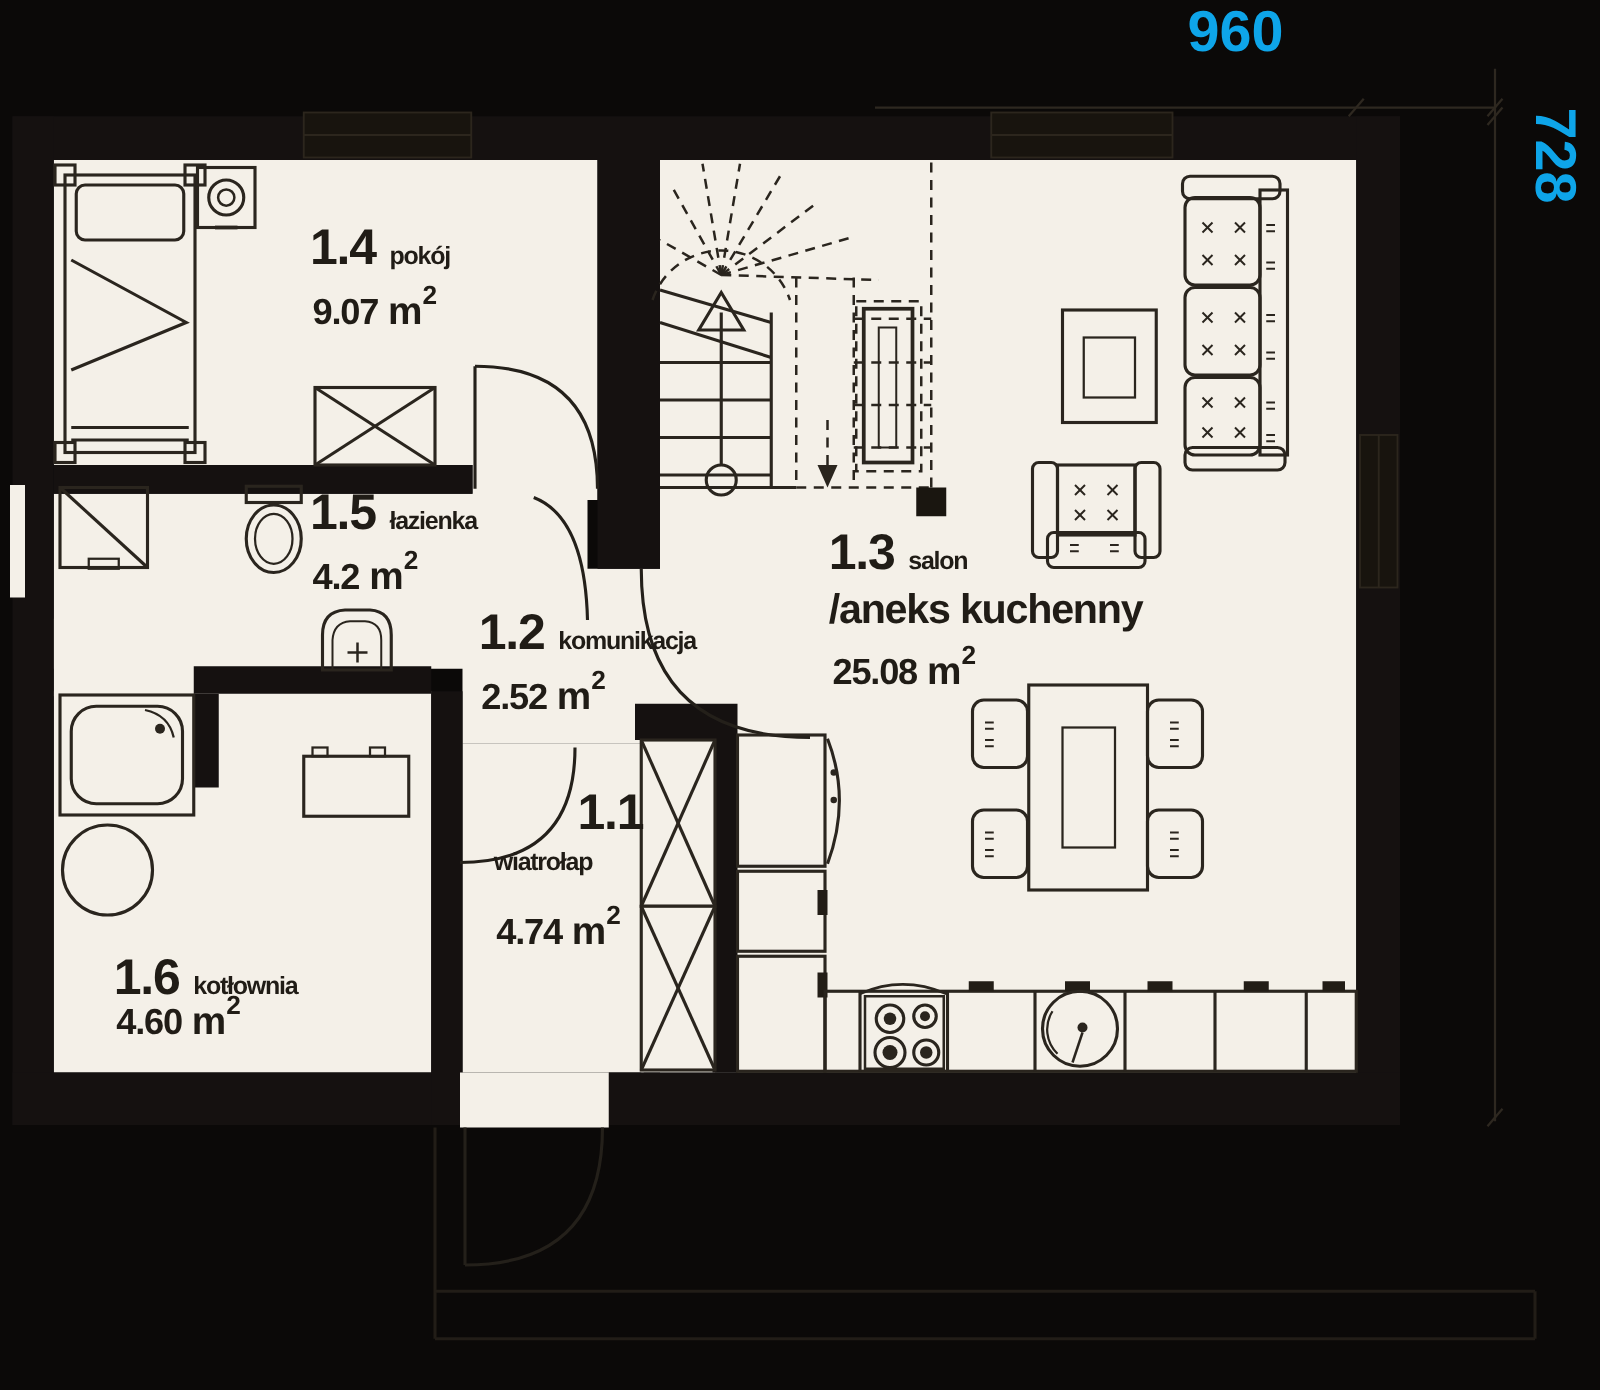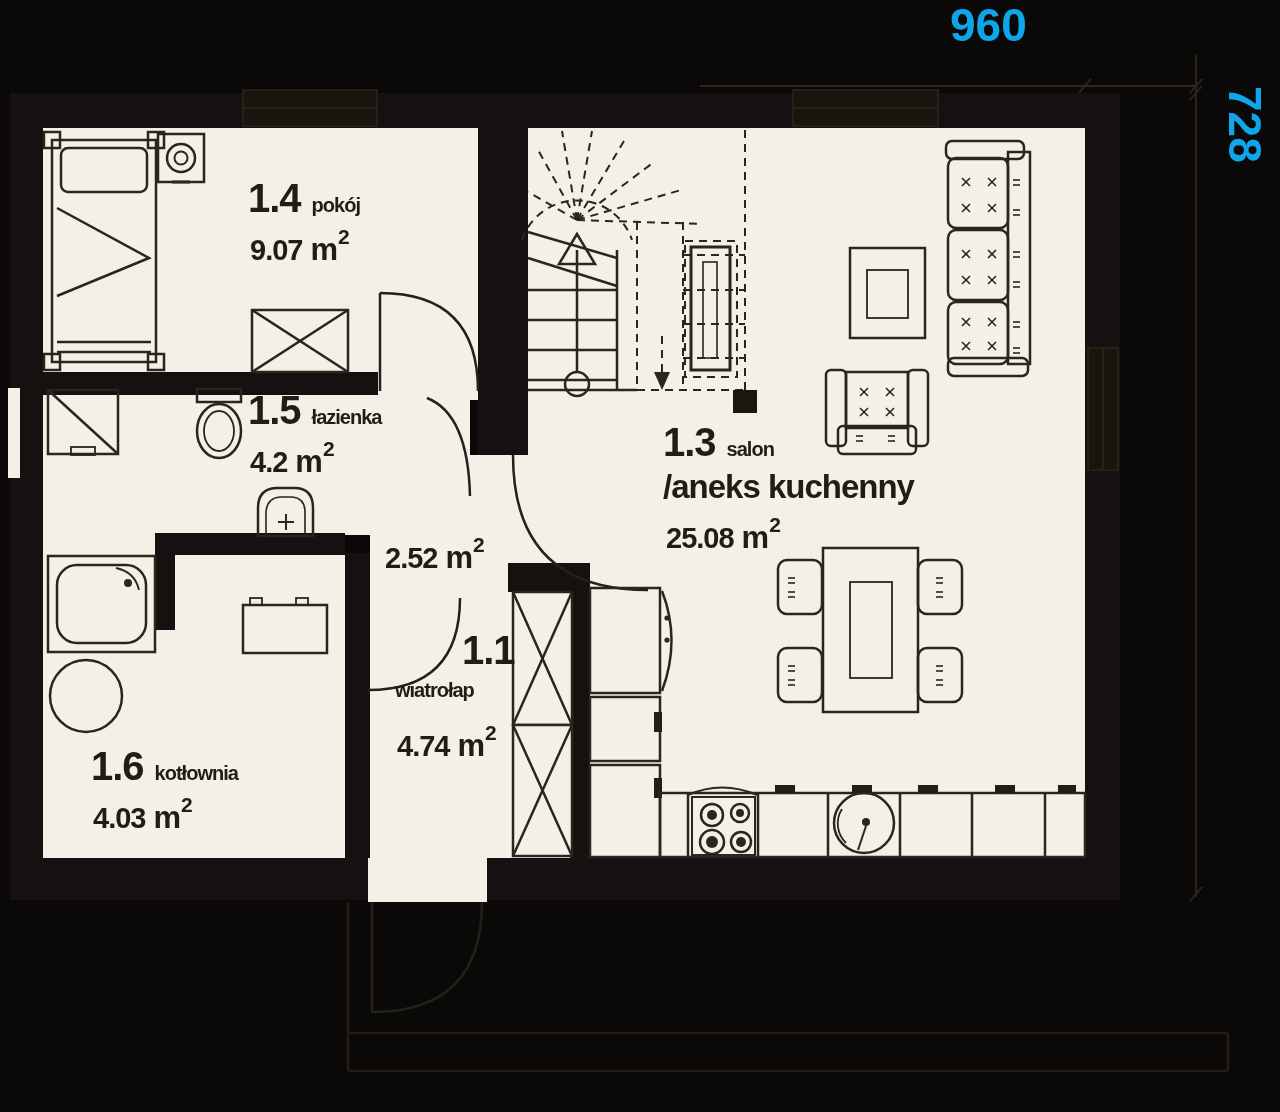--- a/index.html
+++ b/index.html
@@ -334,20 +334,23 @@
   <span class="ar">9.07</span><span class="unit">m</span><span class="sup">2</span>
 </div>
 
 <div class="lbl" style="left:248px;top:390px">
   <span class="num">1.5</span><span class="nm">łazienka</span>
 </div>
 <div class="lbl" style="left:250px;top:438px">
   <span class="ar">4.2</span><span class="unit">m</span><span class="sup">2</span>
 </div>
 
+<div class="lbl" style="left:383px;top:486px">
+  <span class="num">1.2</span><span class="nm">komunikacja</span>
+</div>
 <div class="lbl" style="left:385px;top:534px">
   <span class="ar">2.52</span><span class="unit">m</span><span class="sup">2</span>
 </div>
 
 <div class="lbl" style="left:663px;top:422px">
   <span class="num">1.3</span><span class="nm">salon</span>
 </div>
 <div class="lbl" style="left:663px;top:470px">
   <span class="nm2">/aneks kuchenny</span>
 </div>
@@ -358,23 +361,23 @@
 <div class="lbl" style="left:462px;top:630px">
   <span class="num">1.1</span>
 </div>
 <div class="lbl" style="left:383px;top:680px">
   <span class="nm" style="margin-left:12px">wiatrołap</span>
 </div>
 <div class="lbl" style="left:397px;top:722px">
   <span class="ar">4.74</span><span class="unit">m</span><span class="sup">2</span>
 </div>
 
-<div class="lbl" style="left:91px;top:746px">
+<div class="lbl" style="left:91px;top:762px">
   <span class="num">1.6</span><span class="nm">kotłownia</span>
 </div>
 <div class="lbl" style="left:93px;top:794px">
-  <span class="ar">4.03</span><span class="unit">m</span><span class="sup">2</span>
+  <span class="ar">4.60</span><span class="unit">m</span><span class="sup">2</span>
 </div>
 
 <div class="dim" style="left:950px;top:2px">960</div>
 <div class="dim dim-v" style="left:1222px;top:86px">728</div>
 
 </div>
 
 </body></html>

